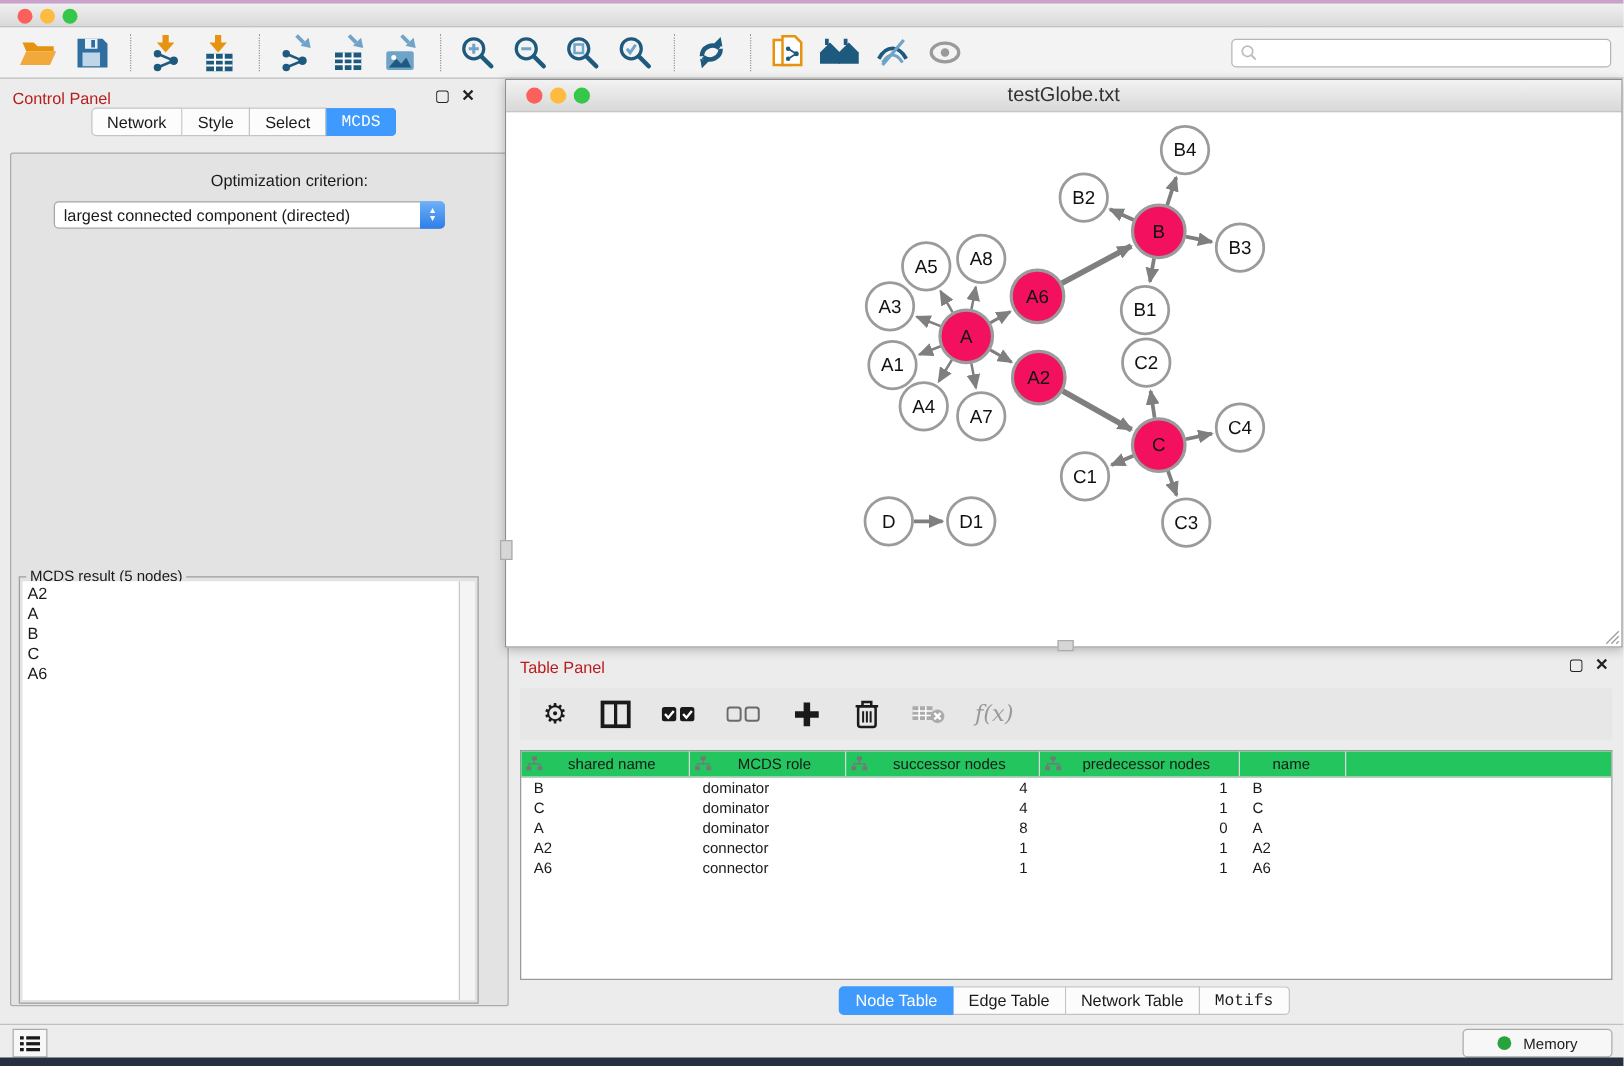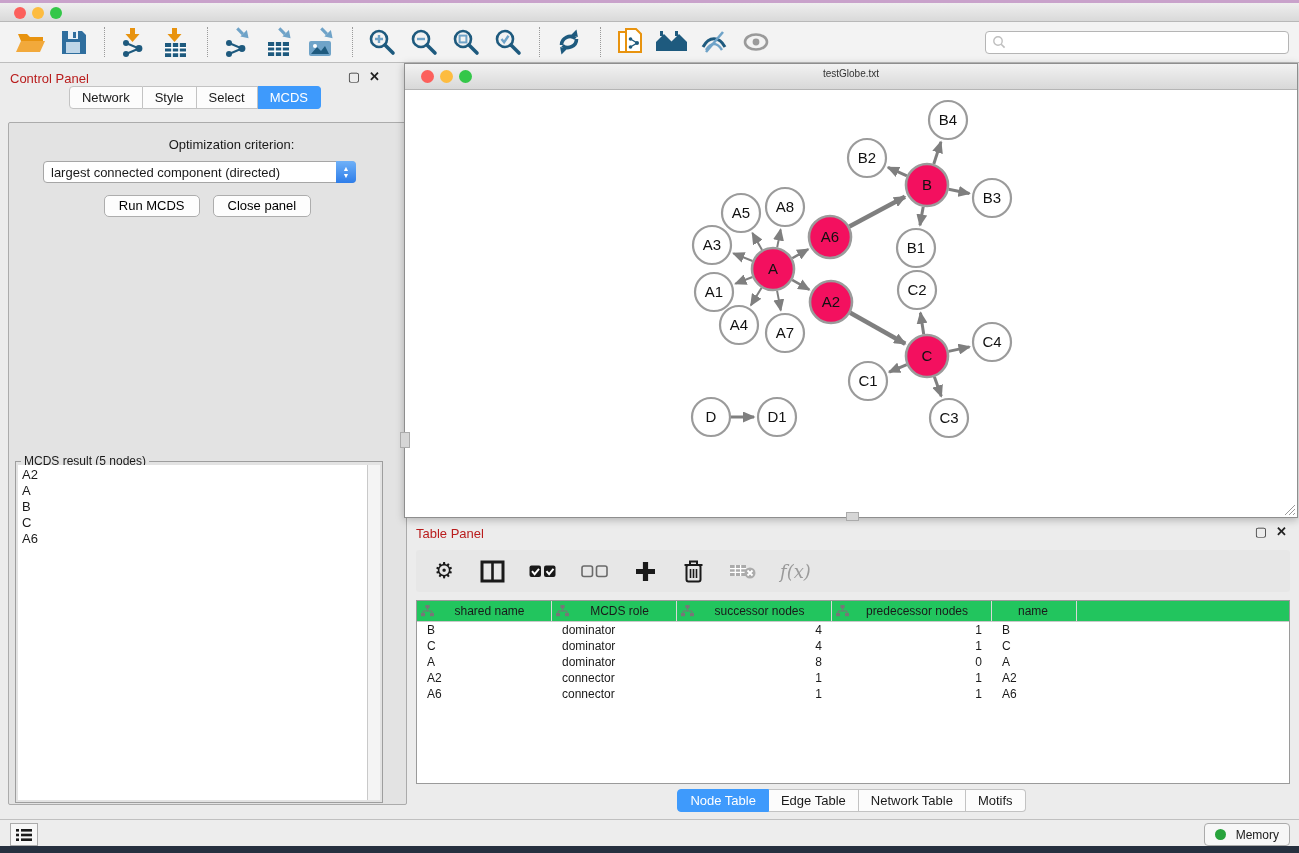--- a/index.html
+++ b/index.html
@@ -21,21 +21,21 @@
   .searchbox svg{opacity:.55;}
   
   .cpanel{position:absolute;left:0;top:63px;width:390px;height:749px;}
   .panel-head{position:relative;height:30px;}
   .panel-title{position:absolute;left:10px;top:8px;font-size:13px;color:#b91c1c;}
   .panel-ctl{position:absolute;top:7px;font-size:13px;color:#222;line-height:14px;}
   .tabrow{position:absolute;left:0;top:23px;width:100%;display:flex;justify-content:center;}
   .tab{height:21px;line-height:21px;padding:0 12px;font-size:13px;background:#FCFCFC;
     border:1px solid #C3C3C3;border-left:none;}
   .tab:first-child{border-left:1px solid #C3C3C3;border-radius:4px 0 0 4px;}
-  .tab:last-child{border-radius:0 4px 4px 0;}
+  .tab:last-child{border-radius:0 4px 4px 0;font-family:Liberation Mono, monospace;}
   .tab.active{background:#3E9AFC;color:#fff;border-color:#3E9AFC;}
   .cbody{position:absolute;left:8px;top:59px;width:373px;height:681px;background:#E3E3E3;
     border:1px solid #ABABAB;border-radius:2px;padding-left:24px;}
   .opt-label{position:absolute;top:14px;width:100%;text-align:center;font-size:13px;}
   .combo{position:absolute;left:34px;top:38px;width:313px;height:22px;background:#fff;
     border:1px solid #A6A6A6;border-radius:4px;box-sizing:border-box;display:flex;align-items:center;}
   .combo-text{flex:1;font-size:13px;padding-left:7px;white-space:nowrap;overflow:hidden;}
   .combo-step{width:20px;height:22px;margin:-1px -1px 0 0;border-radius:0 4px 4px 0;
     background:linear-gradient(#6FB1F8,#2E7DE9);display:flex;flex-direction:column;
     align-items:center;justify-content:center;color:#fff;font-size:7px;line-height:7px;}
@@ -48,21 +48,21 @@
   .resultlist{position:absolute;left:2px;top:3px;right:14px;bottom:2px;background:#fff;
     border-right:1px solid #C9C9C9;font-size:13px;padding:2px 0 0 4px;}
   .resultlist div{line-height:16px;}
   .result-scroll{position:absolute;right:2px;top:3px;width:12px;bottom:2px;background:#F4F4F4;}
   
   .netwin{position:absolute;left:404px;top:63px;width:894px;height:455px;background:#fff;
     border:1px solid #8E8E8E;box-sizing:border-box;box-shadow:0 2px 8px rgba(0,0,0,.25);}
   .nettitle{position:relative;height:25px;background:linear-gradient(#F2F2F2,#D8D8D8);
     border-bottom:1px solid #B5B5B5;}
   .nettitle .tl{position:absolute;top:6px;width:13px;height:13px;border-radius:50%;}
-  .net-title-text{position:absolute;top:4px;width:100%;text-align:center;font-size:10px;color:#333;}
+  .net-title-text{position:absolute;top:4px;width:100%;text-align:center;font-size:16px;color:#333;}
   .netcanvas{position:absolute;left:0;top:26px;right:0;bottom:0;background:#fff;overflow:hidden;}
   .vthumb{position:absolute;left:-5px;top:368px;width:8px;height:14px;background:#D6D6D6;border:1px solid #ABABAB;}
   .hthumb{position:absolute;left:441px;bottom:-4px;width:11px;height:7px;background:#D6D6D6;border:1px solid #ABABAB;}
   .grip{position:absolute;right:1px;bottom:1px;width:14px;height:14px;}
   
   .tpanel{position:absolute;left:404px;top:518px;width:895px;height:294px;}
   .ttoolbar{position:absolute;left:12px;top:32px;width:874px;height:42px;background:#E7E7E7;
     border-radius:3px;display:flex;align-items:center;padding-left:16px;box-sizing:border-box;gap:24px;}
   .ticon{display:flex;align-items:center;justify-content:center;min-width:24px;height:28px;}
   .fx{font-family:"DejaVu Serif",serif;font-style:italic;font-size:18px;color:#9A9A9A;}
@@ -73,21 +73,21 @@
   .th .lbl{flex:1;text-align:center;padding-right:6px;}
   .trow{display:flex;height:16px;font-size:12px;align-items:center;}
   .td{box-sizing:border-box;padding:0 10px;white-space:nowrap;}
   .bottabs{position:absolute;left:0;top:271px;width:100%;display:flex;justify-content:center;}
   
   .statusbar{position:absolute;left:0;top:819px;width:1299px;height:27px;background:#EDEDED;
     border-top:1px solid #C0C0C0;}
   .listbtn{position:absolute;left:10px;top:3px;width:26px;height:21px;background:#F7F7F7;
     border:1px solid #ABABAB;display:flex;align-items:center;justify-content:center;}
   .membtn{position:absolute;right:9px;top:3px;height:21px;background:#F7F7F7;border:1px solid #ABABAB;
-    border-radius:4px;display:flex;align-items:center;padding:0 10px;font-size:12px;gap:10px;}
+    border-radius:4px;display:flex;align-items:center;padding:0 27px;font-size:12px;gap:10px;}
   .memdot{width:11px;height:11px;border-radius:50%;background:#28A33C;}
   .desktop-bottom{position:absolute;left:0;top:846px;width:1299px;height:7px;background:#26303F;}
 </style>
 </head>
 <body>
 
 <div class="screen">
   <div class="desktop-top"></div>
 
   <div class="titlebar">
@@ -303,24 +303,20 @@
         <div class="tab active">MCDS</div>
       </div>
     <div class="cbody">
       <div class="opt-label">Optimization criterion:</div>
       <div class="combo">
         <span class="combo-text">largest connected component (directed)</span>
         <span class="combo-step">
             <span>▲</span>
             <span>▼</span>
           </span>
-      </div>
-      <div class="btnrow">
-        <button class="pushbtn">Run MCDS</button>
-        <button class="pushbtn">Close panel</button>
       </div>
       <div class="resultbox">
         <span class="result-legend">MCDS result (5 nodes)</span>
         <div class="resultlist" id="mcds-list">
             <div>A2</div>
             <div>A</div>
             <div>B</div>
             <div>C</div>
             <div>A6</div>
           </div>

